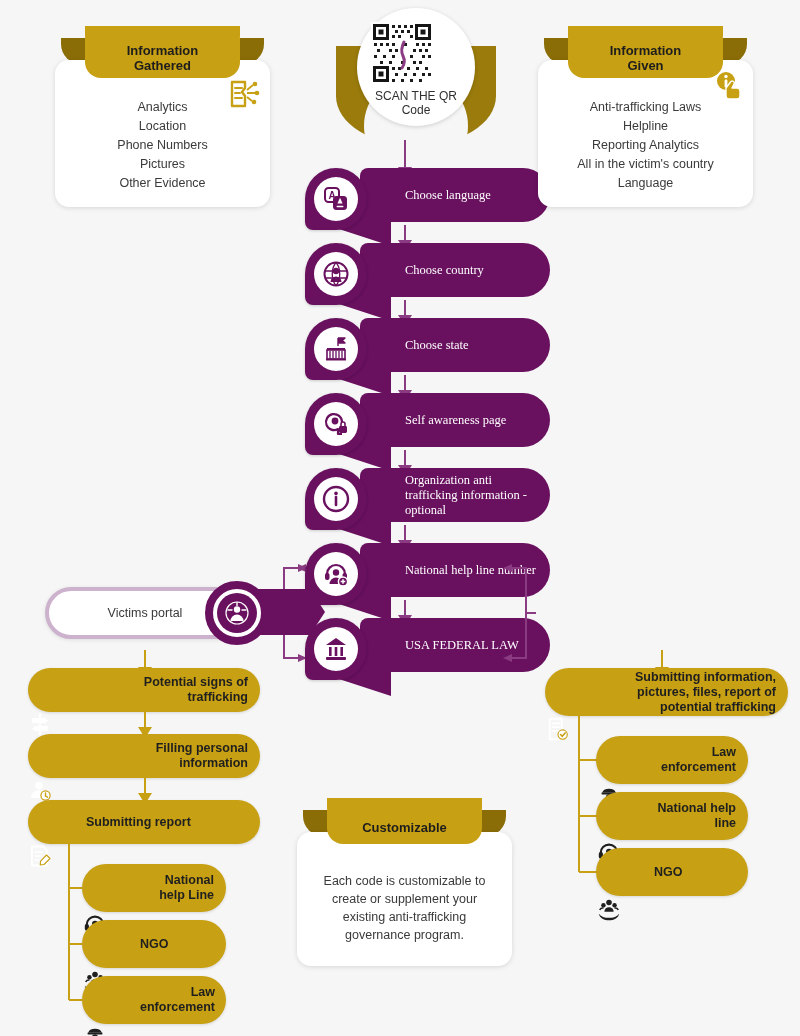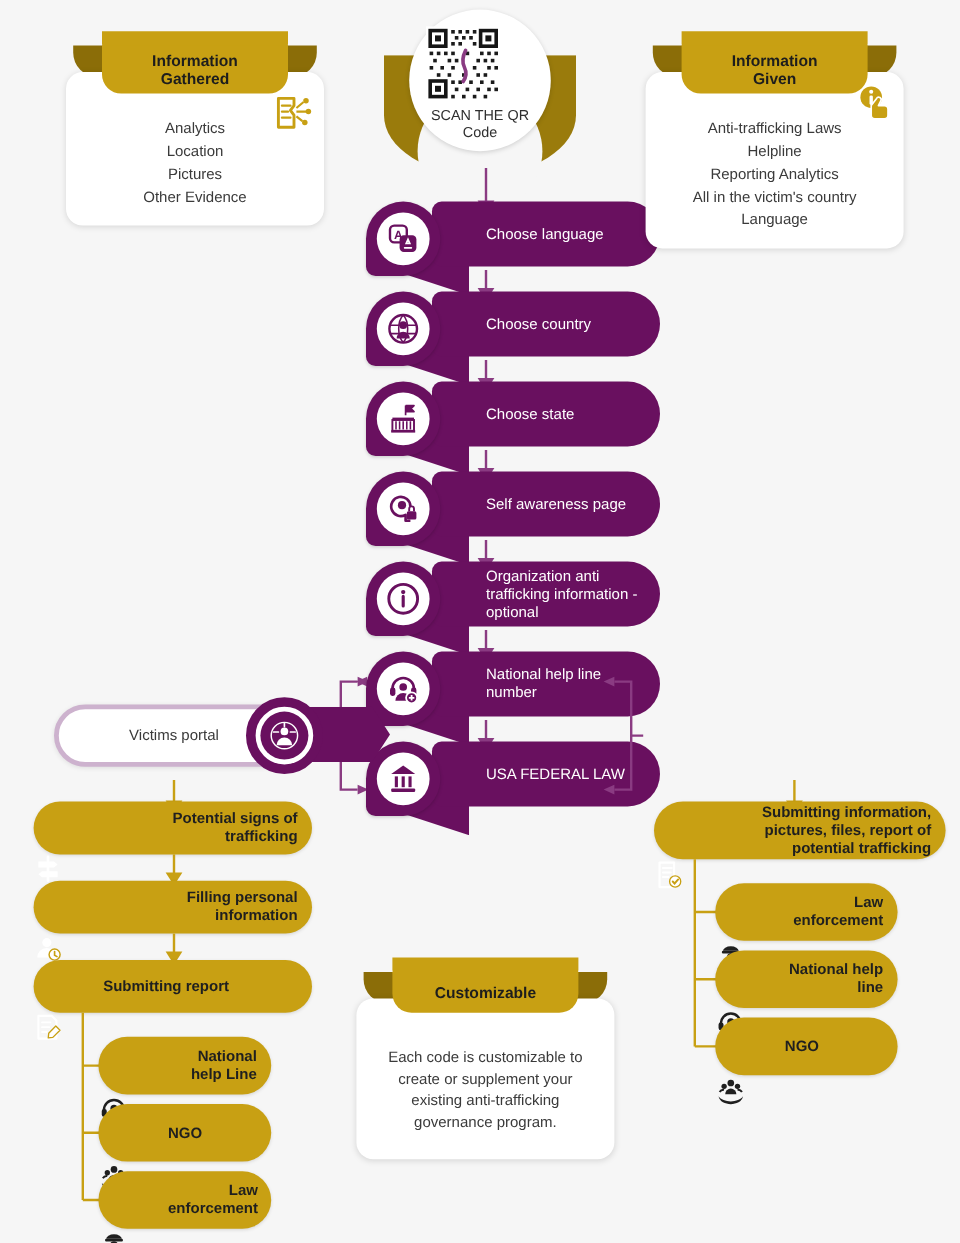--- a/index.html
+++ b/index.html
@@ -8,21 +8,21 @@
     background: #f6f6f6;
     font-family: "Liberation Sans", sans-serif;
     overflow: hidden;
   }
   #stage { position: relative; width: 800px; height: 1036px; }
 
   
   .abs { position: absolute; }
 
   
-  .qr-wrap { left: 320px; top: 8px; width: 132px; height: 140px; }
+  .qr-wrap { left: 336px; top: 8px; width: 132px; height: 140px; }
   .qr-arc {
     position: absolute; left: 0; top: 38px; width: 160px; height: 100px;
     border-radius: 0 0 160px 160px / 0 0 100px 100px;
     overflow: hidden;
   }
   .qr-arc .seg { position: absolute; bottom: 0; height: 100px; width: 33.34%; }
   .qr-arc .s1 { left: 0;      background: #9a7b0c; }
   .qr-arc .s2 { left: 33.33%; background: #c8a013; }
   .qr-arc .s3 { left: 66.66%; background: #9a7b0c; }
   .qr-arc-hole {
@@ -81,21 +81,21 @@
   .step .tail {
     position: absolute; left: 14px; top: 22px; width: 72px; height: 56px;
     background: #69105f;
     clip-path: polygon(0 0, 100% 0, 100% 100%, 0 58%);
     border-radius: 0 0 0 22px;
   }
   .step .bar {
     position: absolute; left: 55px; top: 0; height: 54px;
     background: #69105f; border-radius: 8px 27px 27px 8px;
     display: flex; align-items: center; padding-left: 45px; padding-right: 12px;
-    color: #fff; font-size: 12.5px; line-height: 15px; font-weight: 400;
+    color: #fff; font-size: 12.5px; line-height: 15px; font-weight: 400; font-family: Liberation Serif, serif;
   }
   .step .pin {
     position: absolute; left: 0; top: 0; width: 62px; height: 62px;
     background: #69105f; border-radius: 50% 50% 50% 8px;
     box-shadow: 0 1px 3px rgba(0,0,0,.18);
     display: flex; align-items: center; justify-content: center; z-index: 2;
   }
   .step .pin .disc {
     width: 44px; height: 44px; background: #fff; border-radius: 50%;
     display: flex; align-items: center; justify-content: center;
@@ -233,20 +233,21 @@
     </svg>
 
   <div class="abs infocard" style="left:55px;top:38px;">
     <div class="ear l"></div>
     <div class="ear r"></div>
     <div class="tab-bottom"></div>
     <div class="body">
       <div class="lines">
         <div>Analytics</div>
         <div>Location</div>
+        <div>Phone Numbers</div>
         <div>Pictures</div>
         <div>Other Evidence</div>
       </div>
     </div>
     <div class="tab-top">
       <div>
         <span>Information</span><br>
         <span>Gathered</span>
       </div>
     </div>

